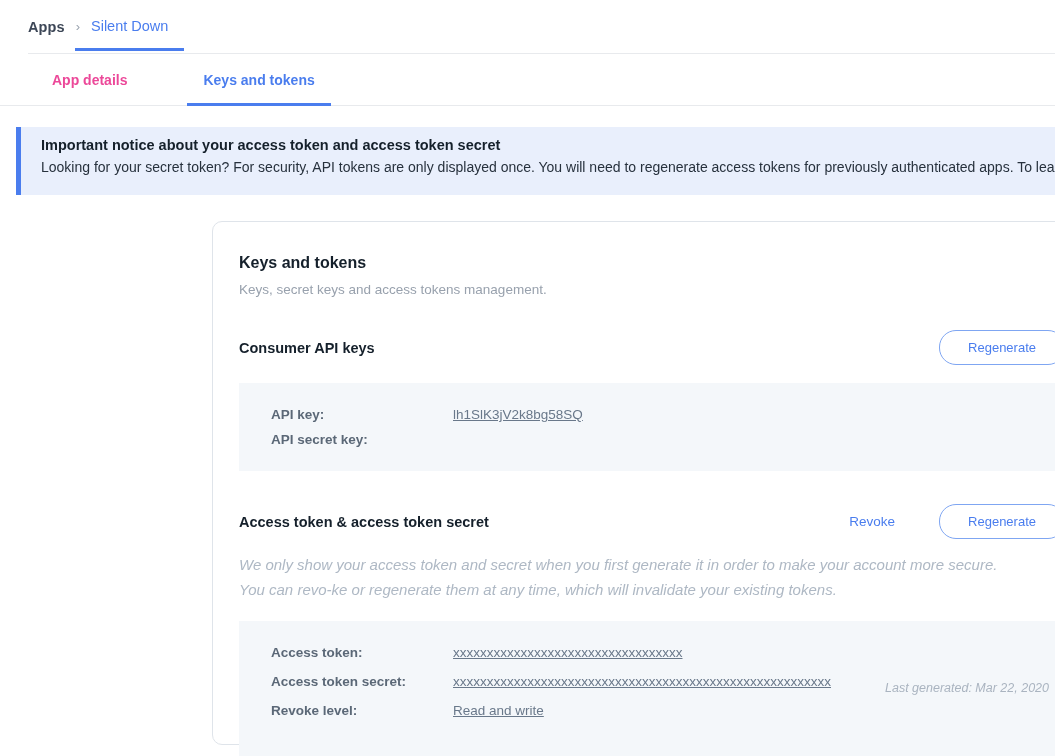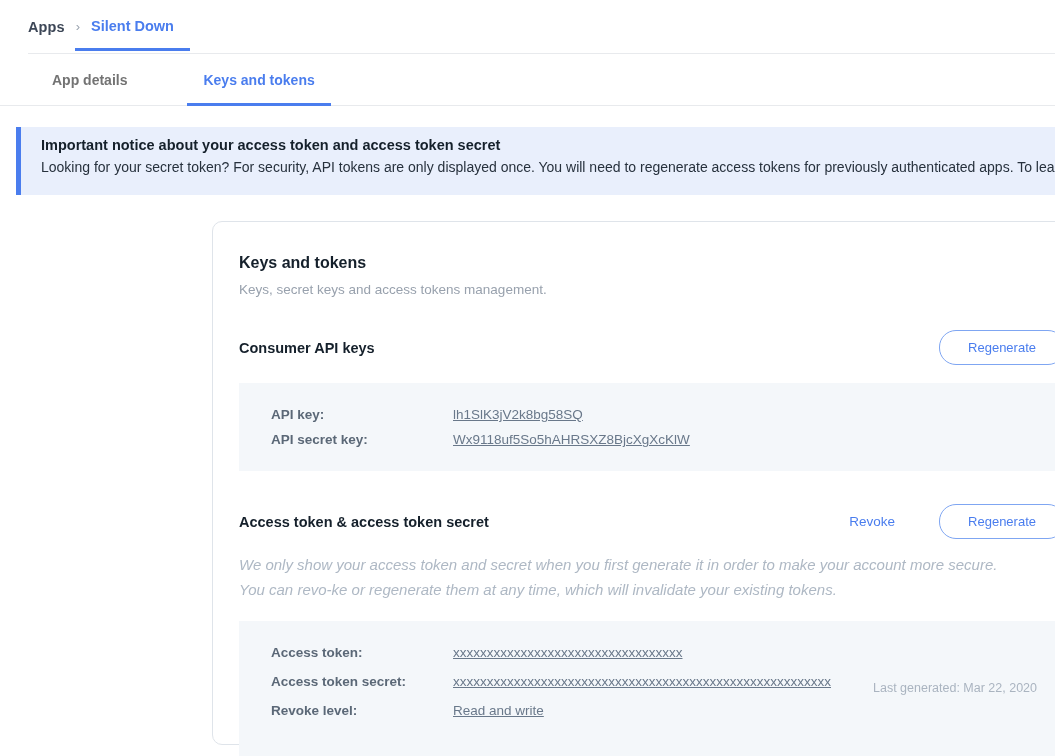--- a/index.html
+++ b/index.html
@@ -21,37 +21,37 @@
     margin-left: 28px;
   }
   .crumb {
     font-size: 14.5px; font-weight: bold; color: #3d4757;
     letter-spacing: .1px;
   }
   .crumb-sep {
     margin: 0 11px; color: #9aa3af; font-size: 13px; font-weight: normal;
   }
   .crumb-active {
-    font-size: 14.5px; font-weight: bold; color: #4a7dee;
+    font-size: 14.5px; font-weight: normal; color: #4a7dee;
     position: relative; padding-bottom: 17px; top: 8px;
   }
   .crumb-active::after {
     content: ""; position: absolute; left: -16px; right: -16px; bottom: 0;
     height: 3px; background: #4a7dee;
   }
 
   
   .tabs {
     position: absolute; left: 0; top: 54px; width: 1055px; height: 52px;
     display: flex; align-items: center;
     border-bottom: 1px solid #e8eaed;
     padding-left: 14px;
   }
   .tab {
-    font-size: 14px; font-weight: bold; color: #737373;
+    font-size: 14px; font-weight: bold; color: #ec4899;
     padding: 0 38px; height: 52px; line-height: 52px;
     position: relative; cursor: pointer; white-space: nowrap;
   }
   .tab.active { color: #4a7dee; }
   .tab.active::after {
     content: ""; position: absolute; left: 22px; right: 22px; bottom: 0;
     height: 3px; background: #4a7dee;
   }
 
   
@@ -117,23 +117,23 @@
     font-size: 13.5px; font-weight: bold; color: #5b6877;
     width: 182px; flex: 0 0 182px; margin-left: 8px;
   }
   .kv-val {
     font-size: 13.5px; color: #69788a;
     word-break: break-all;
     text-decoration: underline;
   }
   .kv-block.tokens .kv-row { margin-bottom: 14px; }
   .last-gen {
-    position: absolute; right: 28px; top: 50%;
+    position: absolute; right: 16px; top: 50%;
     transform: translateY(-50%);
-    font-size: 12.5px; color: #aab4c0;
+    font-size: 12.5px; font-style: italic; color: #aab4c0;
     white-space: nowrap;
   }
 
   .italic-note {
     font-size: 15px; font-style: italic; color: #aeb8c4;
     line-height: 1.65; margin-top: 14px;
     width: 785px;
   }
 </style>
 </head>
@@ -172,21 +172,20 @@
       </div>
     </div>
 
     <div class="kv-block">
       <div class="kv-row">
         <div class="kv-key">API key:</div>
         <div class="kv-val">lh1SlK3jV2k8bg58SQ</div>
       </div>
       <div class="kv-row">
         <div class="kv-key">API secret key:</div>
-        <div class="kv-val">Wx9118uf5So5hAHRSXZ8BjcXgXcKlW</div>
       </div>
     </div>
 
     <div class="section-head">
       <div class="section-title">Access token &amp; access token secret</div>
       <div class="section-actions">
         <div class="link-btn">Revoke</div>
         <div class="pill-btn">Regenerate</div>
       </div>
     </div>

